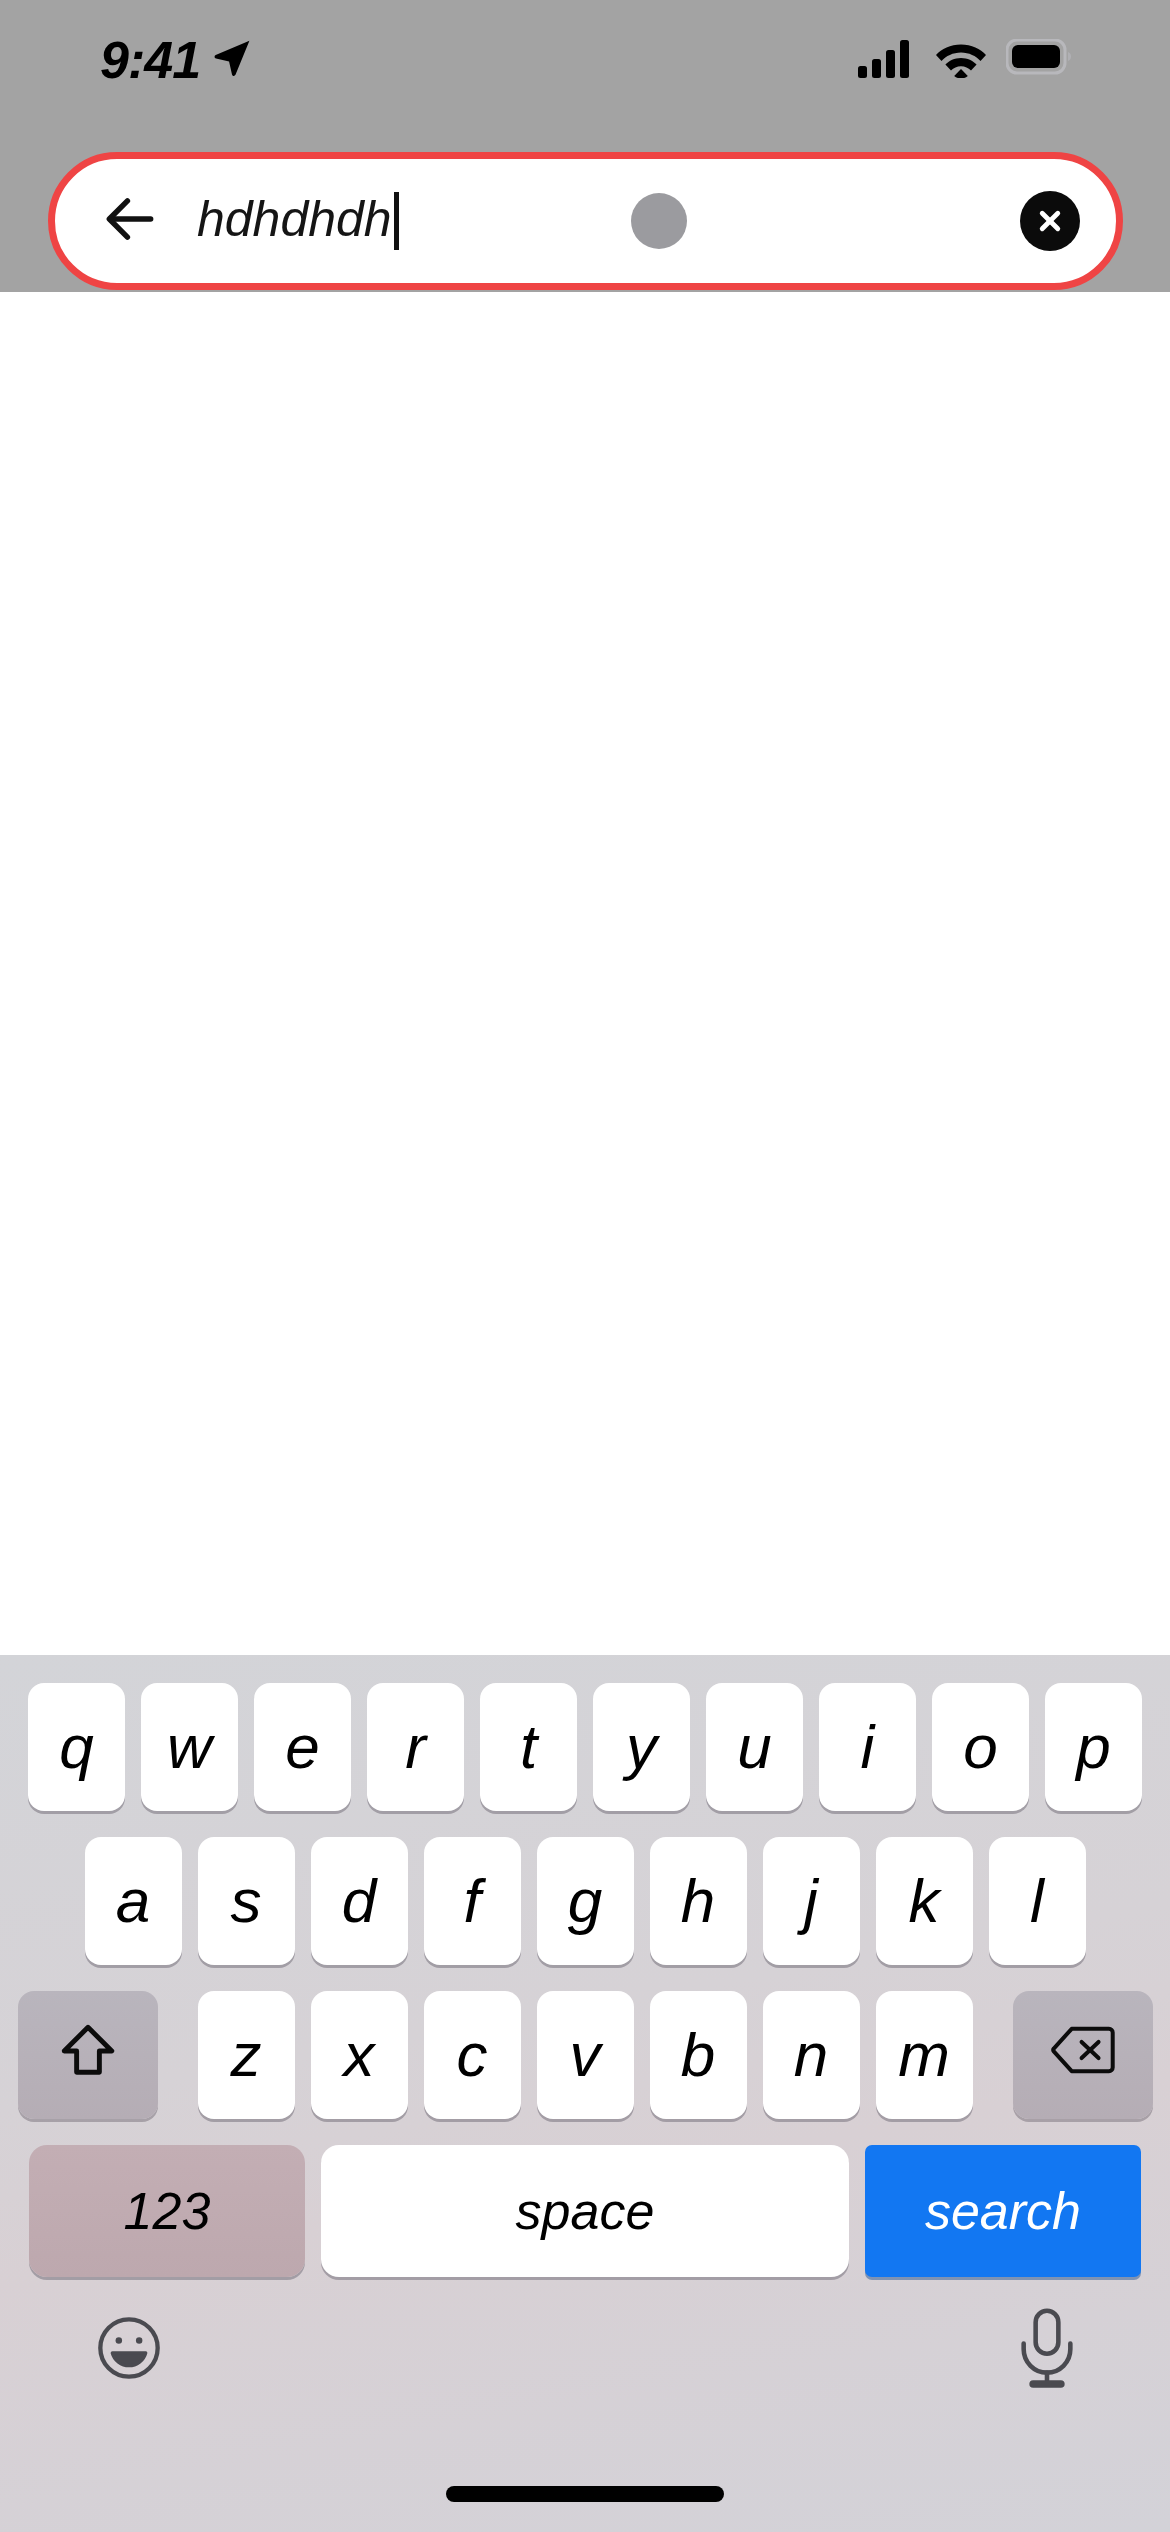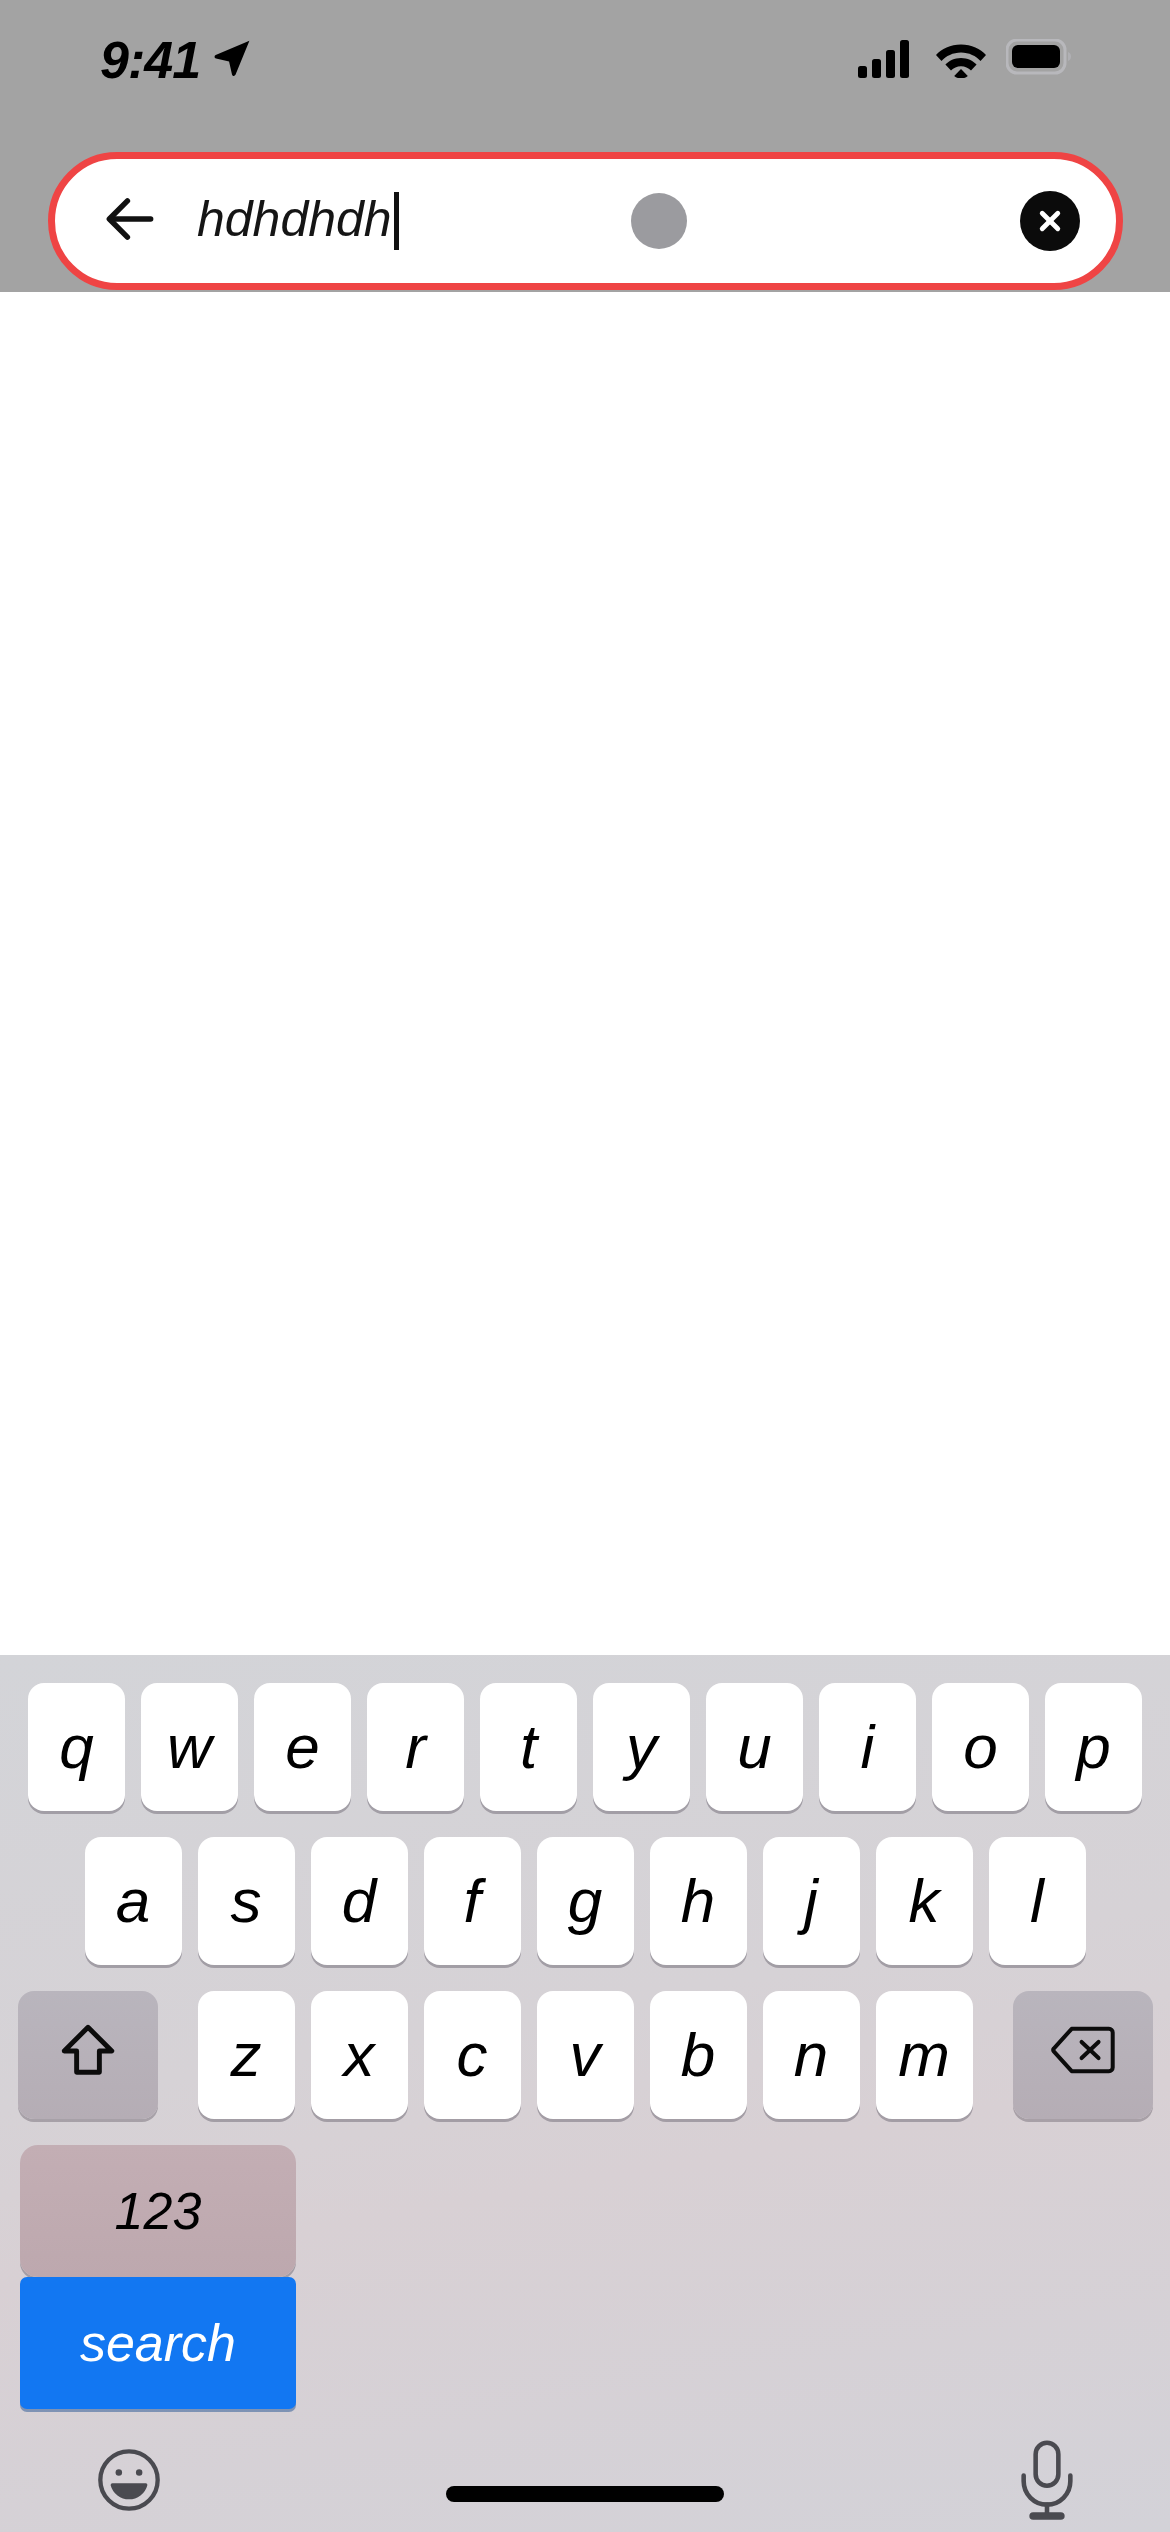--- a/index.html
+++ b/index.html
@@ -111,21 +111,21 @@
   .row3 .key { width:97px; margin:0 8px; }
   .key.mod {
     background:linear-gradient(180deg,#b9b5bd 0%,#b5adb5 100%);
     width:140px;
     box-shadow:0 3px 0 rgba(120,112,122,0.5);
   }
   .row3 { padding:0 4px; }
   .row3 .key.mod { margin:0 8px; }
   .row3 .spacer { width:24px; }
 
-  .row4 { padding:0 12px; margin-bottom:0;flex-direction:column; }
+  .row4 { padding:0 4px; margin-bottom:0; }
   .key.num {
     background:linear-gradient(180deg,#c3aeb4 0%,#bda8ae 100%);
     width:276px; height:132px;
     font-size:52px;
     margin:0 8px;
     border-radius:18px;
   }
   .key.space {
     width:528px; height:132px;
     font-size:52px;
@@ -271,20 +271,21 @@
             <path d="M9.2 2 H25 a1.6 1.6 0 0 1 1.6 1.6 V18.4 A1.6 1.6 0 0 1 25 20 H9.2 L1.6 11.6 a0.8 0.8 0 0 1 0 -1.2 Z"></path>
             <line x1="13.4" y1="7.6" x2="20.6" y2="14.4"></line>
             <line x1="20.6" y1="7.6" x2="13.4" y2="14.4"></line>
           </svg>
         </span>
       </div>
     </div>
 
     <div class="kb-row row4">
       <div class="key num">123</div>
+      <div class="key space">space</div>
       <div class="key search-key">search</div>
     </div>
 
     <div class="kb-bottom">
       <span>
         <svg width="74" height="74" viewBox="0 0 24 24" fill="none" stroke="#4a4a50" stroke-width="1.4">
           <circle cx="12" cy="12" r="9.3"></circle>
           <circle cx="8.7" cy="9.6" r="1.05" fill="#4a4a50" stroke="none"></circle>
           <circle cx="15.3" cy="9.6" r="1.05" fill="#4a4a50" stroke="none"></circle>
           <path d="M6.6 13.6 A5.6 5.6 0 0 0 17.4 13.6 Z" fill="#4a4a50" stroke="#4a4a50" stroke-width="1.1" stroke-linejoin="round"></path>

